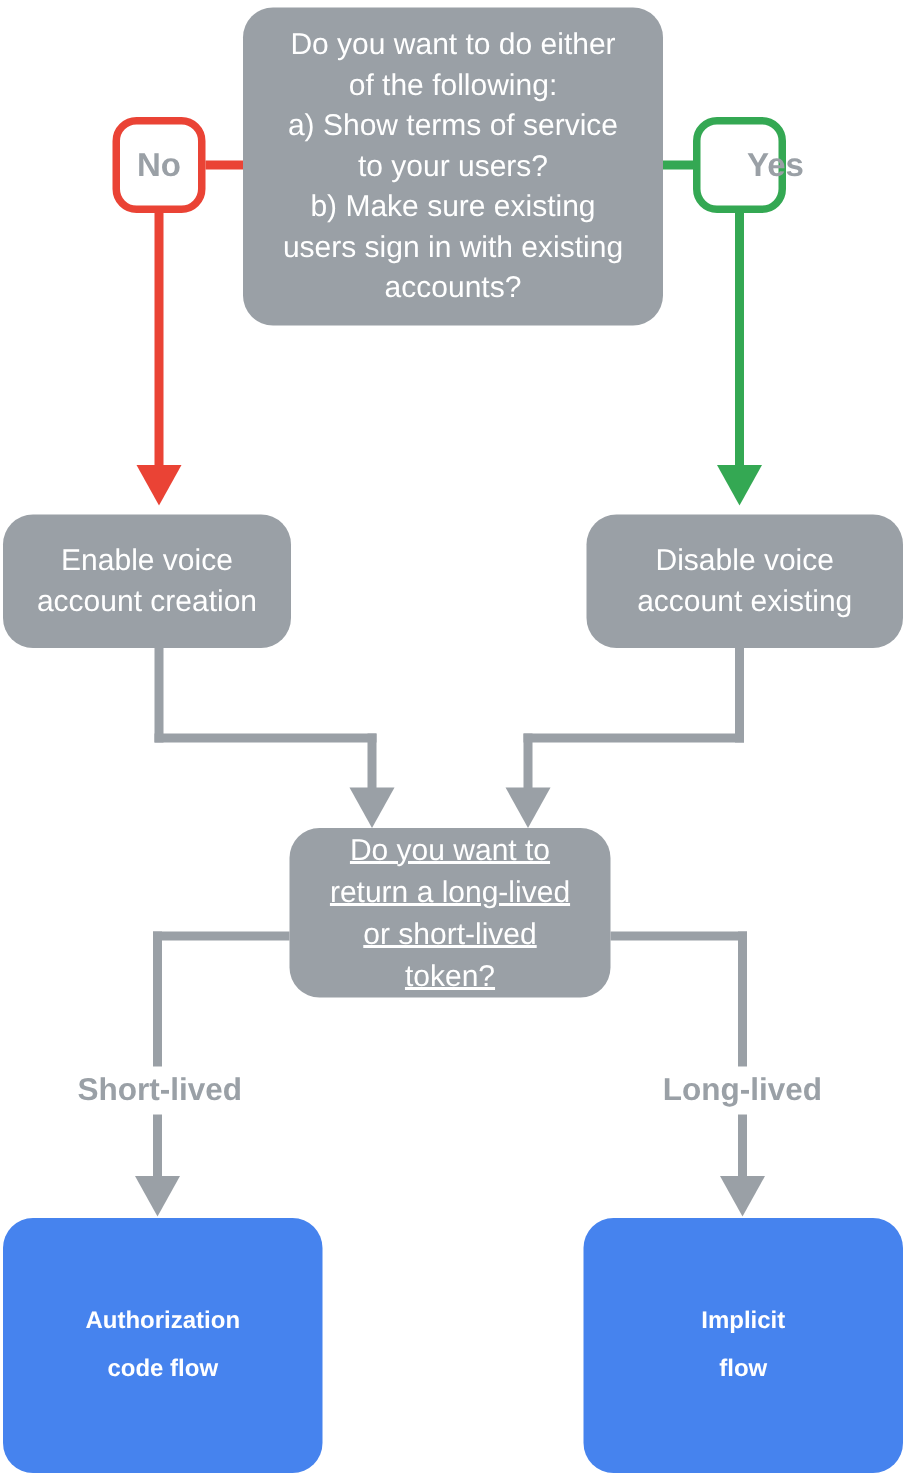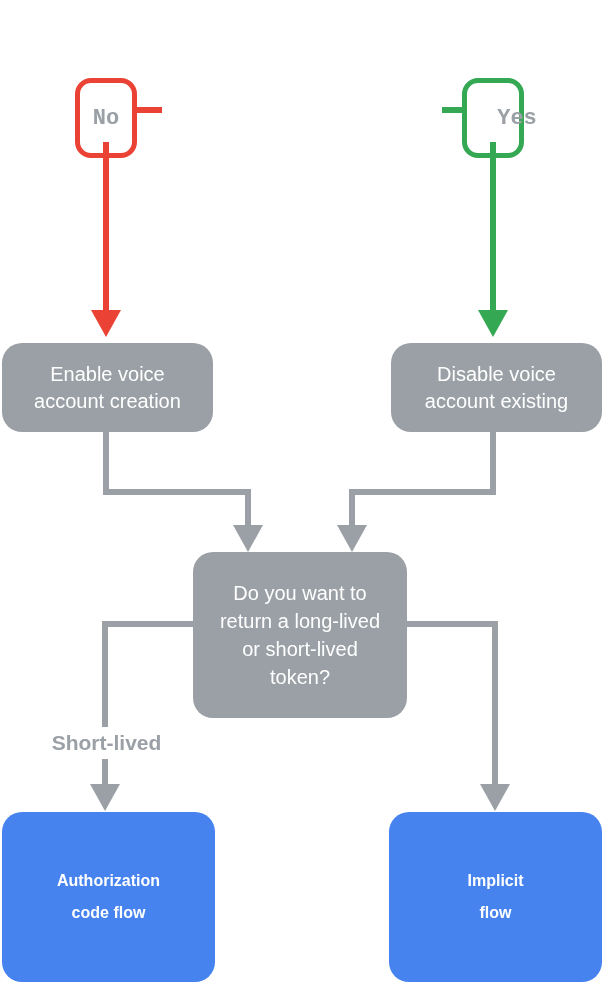--- a/index.html
+++ b/index.html
@@ -44,30 +44,29 @@
   .blue-box {
     background: var(--flow-blue);
     font-weight: bold;
     font-size: 16px;
     line-height: 32px;
   }
   .badge {
     position: absolute;
     box-sizing: border-box;
     width: 62px;
-    height: 80px;
+    height: 64px;
     background: #FFFFFF;
     border-radius: 16px;
     display: flex;
     align-items: center;
     justify-content: center;
     font-weight: bold;
     font-size: 22px;
     color: var(--badge-text-gray);
-    font-family: Liberation Mono, monospace;
   }
   .badge-no  { border: 5px solid var(--no-red); }
   .badge-yes { border: 5px solid var(--yes-green); }
   .seg {
     position: absolute;
     background: var(--connector-gray);
   }
   .seg-red   { background: var(--no-red); }
   .seg-green { background: var(--yes-green); }
   .arrowhead {
@@ -91,58 +90,66 @@
     align-items: center;
     justify-content: center;
     text-align: center;
   }
 </style>
 </head>
 <body>
 
 <div class="canvas">
 
+  <div class="box gray-box" style="left:162px; top:5px; width:280px; height:212px;">Do you want to do either
+of the following:
+a) Show terms of service
+to your users?
+b) Make sure existing
+users sign in with existing
+accounts?</div>
 
   <div class="seg seg-red" style="left:137px; top:107px; width:25px; height:6px;"></div>
   <div class="badge badge-no" style="left:75px; top:78px;">No</div>
   <div class="seg seg-red" style="left:103px; top:142px; width:6px; height:170px;"></div>
   <div class="arrowhead arrowhead-red" style="left:91px; top:310px;"></div>
 
   <div class="seg seg-green" style="left:442px; top:107px; width:20px; height:6px;"></div>
   <div class="badge badge-yes" style="left:462px; top:78px;padding-left:48px;">Yes</div>
   <div class="seg seg-green" style="left:490px; top:142px; width:6px; height:170px;"></div>
   <div class="arrowhead arrowhead-green" style="left:478px; top:310px;"></div>
 
-  <div class="box gray-box" style="left:2px; top:343px; width:211px; height:89px;">Enable voice
+  <div class="box gray-box" style="left:2px; top:343px; width:192px; height:89px;">Enable voice
 account creation</div>
   <div class="box gray-box" style="left:391px; top:343px; width:211px; height:89px;">Disable voice
 account existing</div>
 
   <div class="seg" style="left:103px; top:432px; width:6px; height:63px;"></div>
   <div class="seg" style="left:103px; top:489px; width:148px; height:6px;"></div>
   <div class="seg" style="left:245px; top:489px; width:6px; height:37px;"></div>
   <div class="arrowhead" style="left:233px; top:525px;"></div>
 
   <div class="seg" style="left:490px; top:432px; width:6px; height:63px;"></div>
   <div class="seg" style="left:349px; top:489px; width:147px; height:6px;"></div>
   <div class="seg" style="left:349px; top:489px; width:6px; height:37px;"></div>
   <div class="arrowhead" style="left:337px; top:525px;"></div>
 
-  <div class="box gray-box" style="left:193px; top:552px; width:214px; height:166px; line-height:28px;">Do you want to
+  <div class="box gray-box" style="left:193px; top:552px; width:214px; height:113px; line-height:28px;text-decoration:underline;">Do you want to
 return a long-lived
 or short-lived
 token?</div>
 
   <div class="seg" style="left:102px; top:621px; width:91px; height:6px;"></div>
   <div class="seg" style="left:102px; top:621px; width:6px; height:164px;"></div>
-  <div class="tag" style="left:20px; top:711px; width:173px; height:32px;margin-top:16px;">Short-lived</div>
+  <div class="tag" style="left:20px; top:711px; width:173px; height:32px;">Short-lived</div>
   <div class="arrowhead" style="left:90px; top:784px;"></div>
 
   <div class="seg" style="left:407px; top:621px; width:91px; height:6px;"></div>
   <div class="seg" style="left:492px; top:621px; width:6px; height:164px;"></div>
+  <div class="tag" style="left:408px; top:711px; width:174px; height:32px;">Long-lived</div>
   <div class="arrowhead" style="left:480px; top:784px;"></div>
 
   <div class="box blue-box" style="left:2px; top:812px; width:213px; height:170px;">Authorization
 code flow</div>
   <div class="box blue-box" style="left:389px; top:812px; width:213px; height:170px;">Implicit
 flow</div>
 
 </div>
 
 </body></html>

